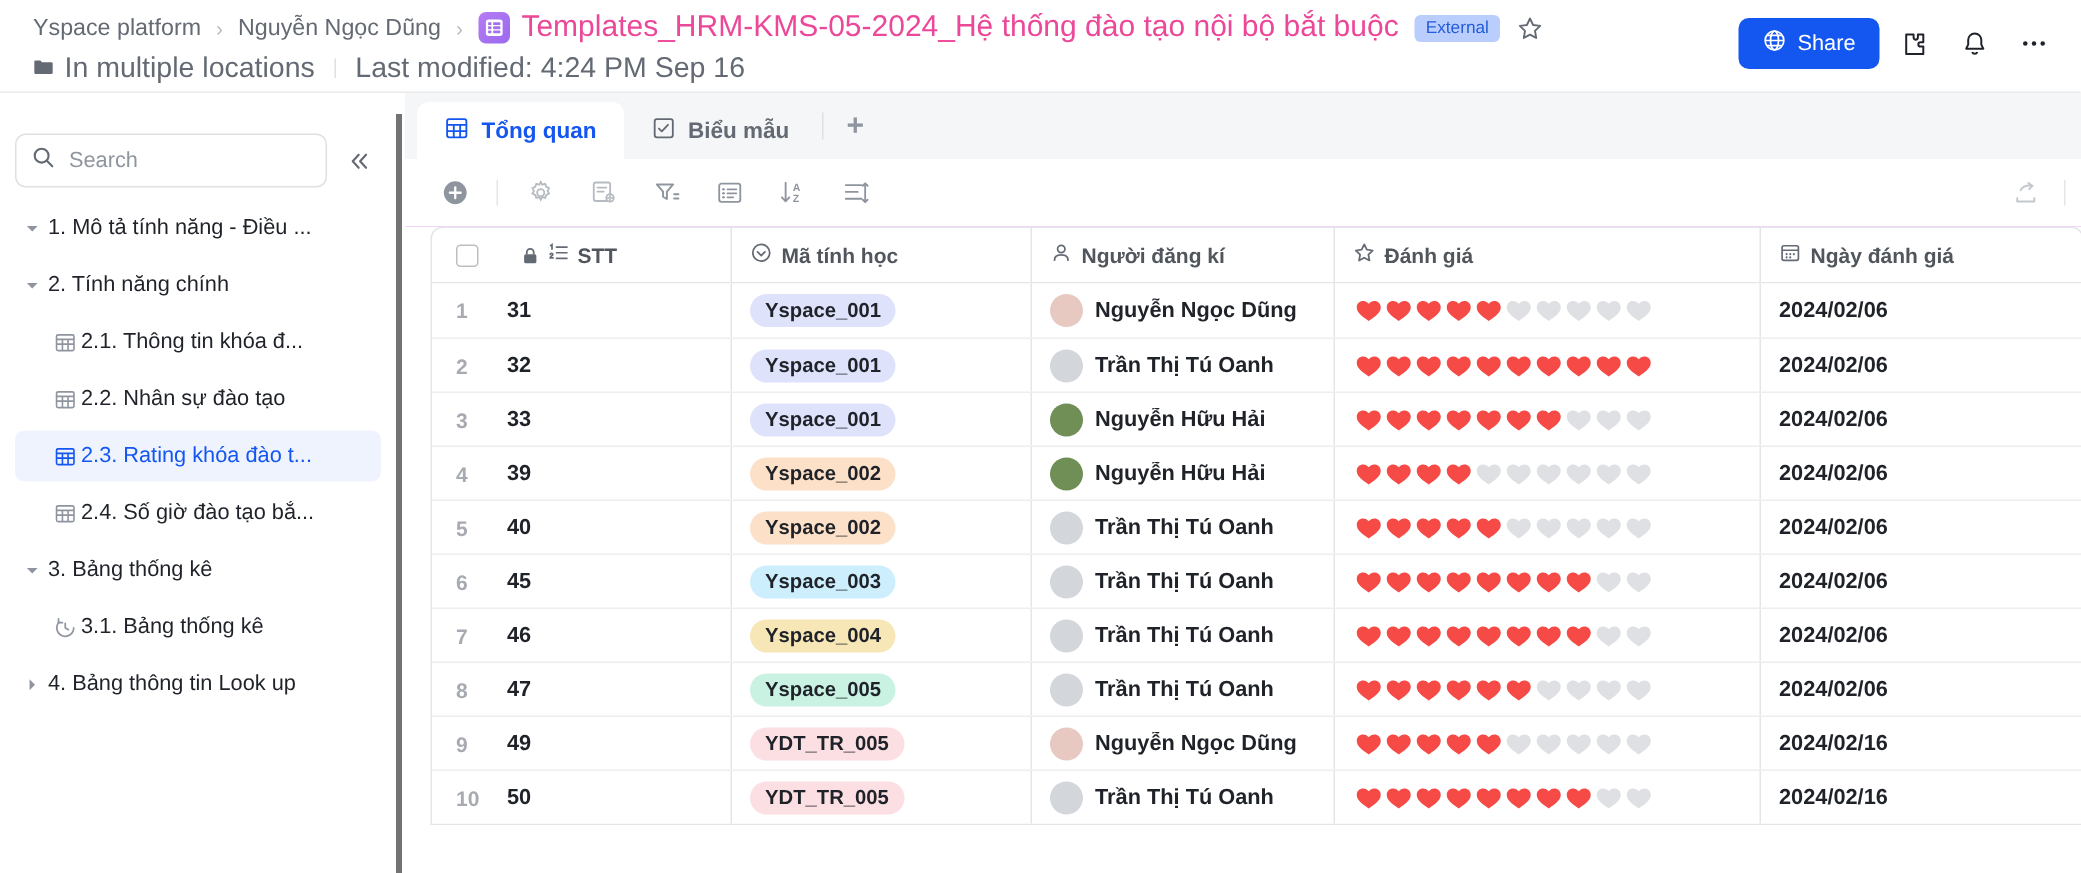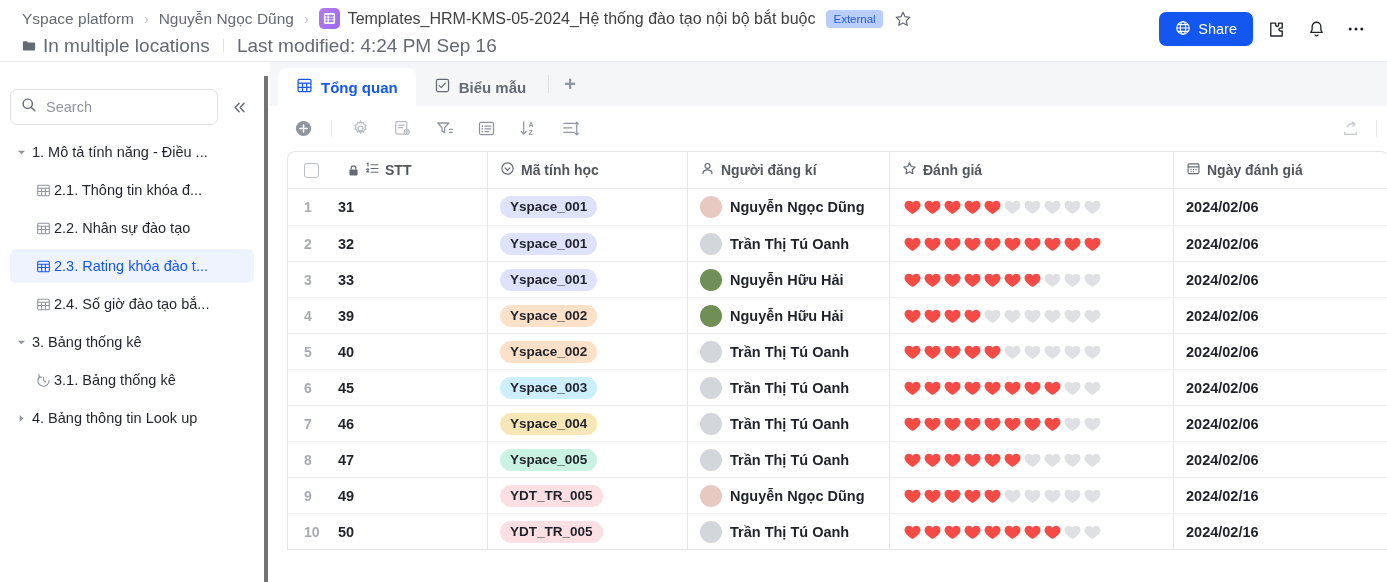--- a/index.html
+++ b/index.html
@@ -23,21 +23,21 @@
   }
   .crumb-link { color: #646a73; white-space: nowrap; cursor: pointer; }
   .crumb-sep { color: #b6bcc4; margin: 0 10px; font-size: 14px; }
   .crumb-file-icon {
     width: 21px; height: 21px; border-radius: 5px;
     background: linear-gradient(135deg,#b57bf2,#9b6af0);
     display: inline-flex; align-items: center; justify-content: center;
     margin-right: 8px; flex: none;
   }
   .crumb-file-icon svg { display:block; }
-  .crumb-title { color: #404040; font-size: 16px; white-space: nowrap; }
+  .crumb-title { color: #ec4899; font-size: 20px; white-space: nowrap; }
   .ext-badge {
     margin-left: 11px; background: #bacefd; color: #245bdb;
     font-size: 11.5px; padding: 2px 7px; border-radius: 4px;
     line-height: 14px; white-space: nowrap;
   }
   .star-btn { margin-left: 11px; display:flex; align-items:center; cursor:pointer; }
 
   .meta-row {
     display: flex; align-items: center; height: 24px;
     padding-left: 22px; font-size: 19px; color: #646a73;
@@ -293,20 +293,28 @@
     </div>
   </div>
   <div class="tree">
       <div class="tree-row">
         <span class="caret">
           <svg width="9" height="9" viewBox="0 0 10 10" fill="#8f959e">
             <path d="M1 3l4 4 4-4z"></path>
           </svg>
         </span>
         <span class="tree-label">1. Mô tả tính năng - Điều ...</span>
+      </div>
+      <div class="tree-row">
+        <span class="caret">
+          <svg width="9" height="9" viewBox="0 0 10 10" fill="#8f959e">
+            <path d="M1 3l4 4 4-4z"></path>
+          </svg>
+        </span>
+        <span class="tree-label">2. Tính năng chính</span>
       </div>
       <div class="tree-row indent">
         <span class="caret" style="width: 0px;"></span>
         <span class="tree-icon">
           <svg width="15" height="15" viewBox="0 0 16 16" fill="none" stroke="currentColor" stroke-width="1.15">
             <rect x="1.8" y="2.4" width="12.4" height="11.2" rx="1.2"></rect>
             <path d="M1.8 5.6h12.4M1.8 9h12.4M6 5.6v8M10 5.6v8"></path>
           </svg>
         </span>
         <span class="tree-label">2.1. Thông tin khóa đ...</span>

